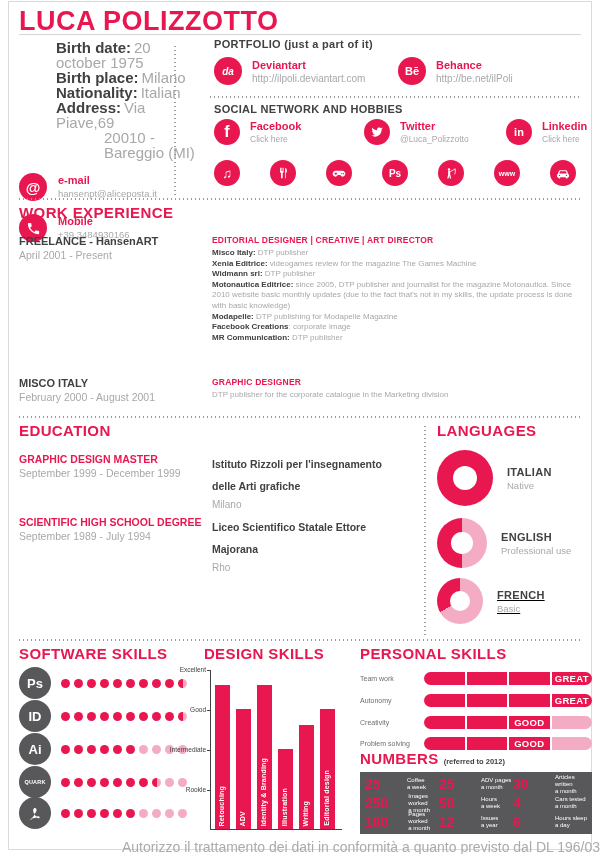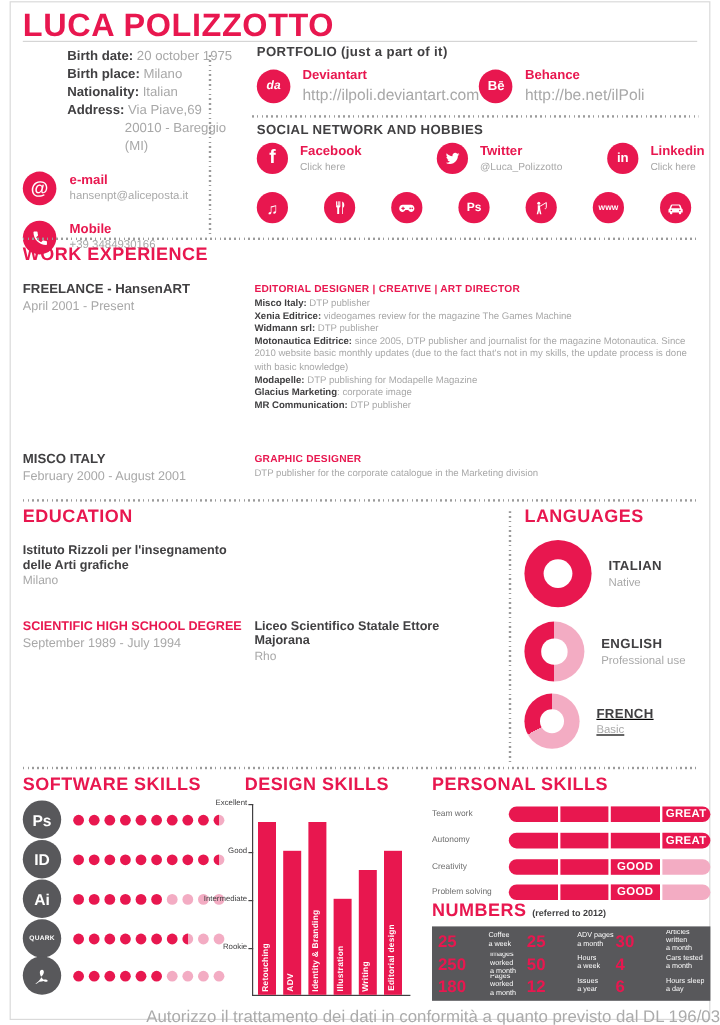--- a/index.html
+++ b/index.html
@@ -17,37 +17,37 @@
   .card-border{position:absolute;left:8px;top:1px;width:584px;height:849px;border:1px solid #DADADA;pointer-events:none;}
 
   h1{position:absolute;left:19px;top:6px;font-size:27px;font-weight:bold;letter-spacing:.5px;color:var(--accent);}
   .title-rule{position:absolute;left:19px;top:34px;width:562px;height:1px;background:var(--line);}
 
   .dothr{position:absolute;height:2px;background-image:repeating-linear-gradient(90deg,#9B9B9B 0 1.4px,transparent 1.4px 4px);}
   .dotvr{position:absolute;width:2px;background-image:repeating-linear-gradient(180deg,#9B9B9B 0 1.4px,transparent 1.4px 4px);}
 
   
   .personal{position:absolute;left:19px;top:40px;width:178px;}
-  .field{font-size:11px;line-height:15px;padding-left:37px;}
+  .field{font-size:15px;line-height:15px;padding-left:37px;}
   .field b{color:var(--dark);margin-right:3px;}
   .field span{color:var(--gray);}
   .addr2{margin-left:48px;}
   .contact{display:flex;align-items:flex-start;gap:11px;margin-top:13px;}
   .circle{display:flex;align-items:center;justify-content:center;background:var(--accent);color:#fff;border-radius:50%;flex:0 0 auto;}
   .c28{width:28px;height:28px;font-size:15px;font-weight:bold;}
   .contact .clabel{color:var(--accent);font-weight:bold;font-size:11px;margin-top:1px;}
   .contact .cvalue{color:var(--gray);font-size:9.5px;margin-top:2px;}
 
   
   .portfolio{position:absolute;left:210px;top:0;width:372px;height:200px;}
   .subhead{position:absolute;font-size:11px;font-weight:bold;color:var(--dark);letter-spacing:.3px;}
   .p-items{position:absolute;left:4px;top:57px;display:flex;width:368px;}
   .p-item{display:flex;gap:10px;align-items:center;width:220px;}
   .p-item .pname{color:var(--accent);font-weight:bold;font-size:11px;}
-  .p-item .purl{color:var(--gray);font-size:13px;margin-top:2px;}
+  .p-item .purl{color:var(--gray);font-size:10px;margin-top:2px;}
   .s-items{position:absolute;left:4px;top:119px;display:flex;width:368px;}
   .s-item{display:flex;gap:10px;align-items:center;}
   .s-item .pname{color:var(--accent);font-weight:bold;font-size:11px;}
   .s-item .purl{color:var(--gray);font-size:8.5px;margin-top:2px;}
   .c26{width:26px;height:26px;}
   .glyph-f{font-size:16px;font-weight:bold;}
   .glyph-in{font-size:11px;font-weight:bold;}
   .glyph-be{font-size:11px;font-weight:bold;}
   .glyph-da{font-size:10px;font-weight:bold;font-style:italic;}
   .hobbies{position:absolute;left:4px;top:160px;width:362px;display:flex;justify-content:space-between;}
@@ -67,21 +67,21 @@
   .job-right{width:369px;}
   .role{font-size:8.5px;font-weight:bold;color:var(--accent);letter-spacing:.2px;margin-bottom:3px;}
   .entries{font-size:8px;line-height:10.6px;color:var(--gray);}
   .entries b{color:var(--dark);}
 
   
   .education{position:absolute;left:19px;top:422px;width:400px;}
   .edu-item{position:absolute;display:flex;width:400px;}
   .edu-left{width:193px;flex:0 0 auto;}
   .edu-title{font-size:10.5px;font-weight:bold;color:var(--accent);}
-  .edu-school{font-size:10.5px;font-weight:bold;color:var(--dark);line-height:12px;width:190px;}
+  .edu-school{font-size:10.5px;font-weight:bold;color:var(--dark);line-height:22px;width:190px;}
   .edu-place{font-size:10px;color:var(--gray);margin-top:2px;}
 
   
   .languages{position:absolute;left:437px;top:422px;width:150px;}
   .lang-row{position:absolute;display:flex;align-items:center;gap:14px;}
   .donut{border-radius:50%;position:relative;flex:0 0 auto;background:var(--accent);}
   .donut::after{content:"";position:absolute;inset:28.5%;background:#fff;border-radius:50%;}
   .d1{width:56px;height:56px;}
   .d2{width:50px;height:50px;}
   .d3{width:46px;height:46px;}
@@ -275,21 +275,21 @@
         <div class="period">April 2001 - Present</div>
       </div>
       <div class="job-right">
         <div class="role">EDITORIAL DESIGNER | CREATIVE | ART DIRECTOR</div>
         <div class="entries" id="job0-entries">
             <div><b>Misco Italy:</b><span> DTP publisher</span></div>
             <div><b>Xenia Editrice:</b><span> videogames review for the magazine The Games Machine</span></div>
             <div><b>Widmann srl:</b><span> DTP publisher</span></div>
             <div><b>Motonautica Editrice:</b><span> since 2005, DTP publisher and journalist for the magazine Motonautica. Since 2010 website basic monthly updates (due to the fact that's not in my skills, the update process is done with basic knowledge)</span></div>
             <div><b>Modapelle:</b><span> DTP publishing for Modapelle Magazine</span></div>
-            <div><b>Glacius Marketing</b><span>: corporate image</span></div>
+            <div><b>Facebook Creations</b><span>: corporate image</span></div>
             <div><b>MR Communication:</b><span> DTP publisher</span></div>
           </div>
       </div>
     </div>
     <div class="job" style="top:173px;">
       <div class="job-left">
         <div class="employer">MISCO ITALY</div>
         <div class="period">February 2000 - August 2001</div>
       </div>
       <div class="job-right">
@@ -297,20 +297,24 @@
         <div class="entries">DTP publisher for the corporate catalogue in the Marketing division</div>
       </div>
     </div>
   </div>
 
   <div class="dothr" style="left:19px;top:416px;width:562px;"></div>
 
   <div class="education">
     <div class="sechead">EDUCATION</div>
     <div class="edu-item" style="top:31px;">
+      <div class="edu-left">
+        <div class="edu-title">GRAPHIC DESIGN MASTER</div>
+        <div class="period">September 1999 - December 1999</div>
+      </div>
       <div>
         <div class="edu-school">Istituto Rizzoli per l'insegnamento delle Arti grafiche</div>
         <div class="edu-place">Milano</div>
       </div>
     </div>
     <div class="edu-item" style="top:94px;">
       <div class="edu-left">
         <div class="edu-title">SCIENTIFIC HIGH SCHOOL DEGREE</div>
         <div class="period">September 1989 - July 1994</div>
       </div>

